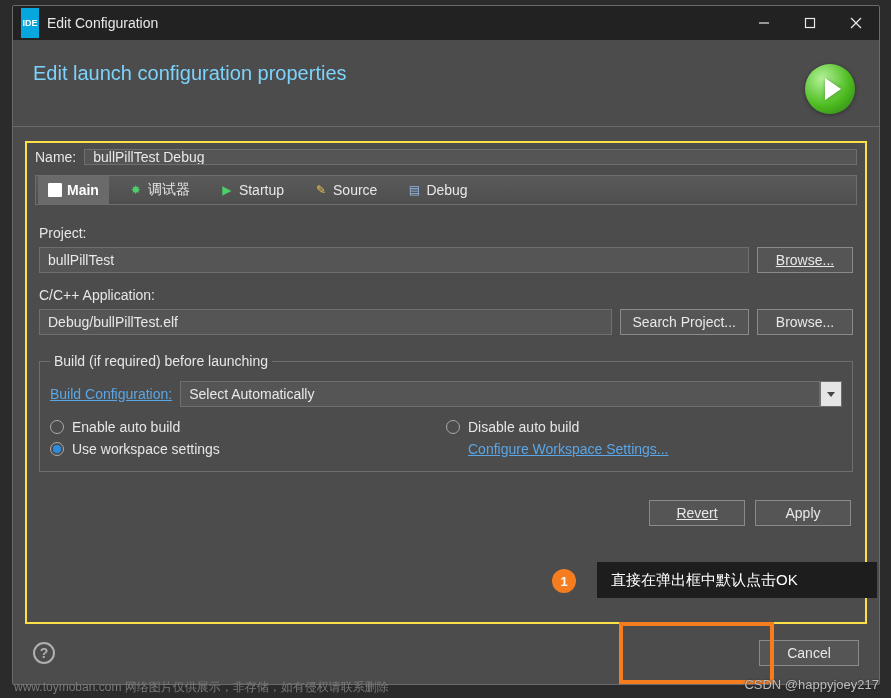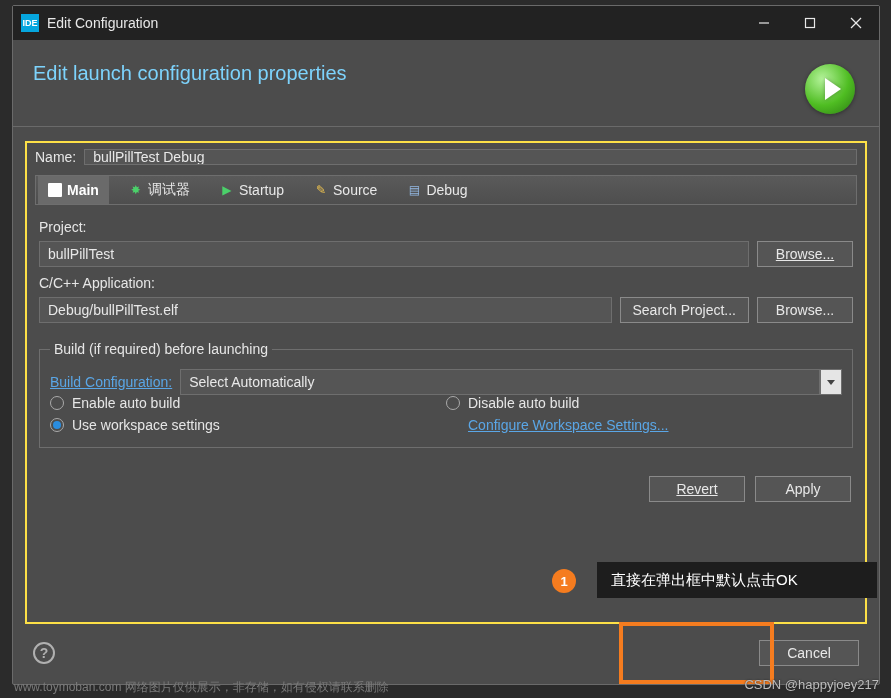--- a/index.html
+++ b/index.html
@@ -25,21 +25,21 @@
 
     
     .titlebar {
       height: 34px;
       background: #222222;
       display: flex; align-items: center;
       color: #e8e8e8;
       font-size: 14px;
     }
     .titlebar .app-icon {
-      width: 18px; height: 18px;
+      width: 18px; height: 30px;
       margin: 0 8px;
       background: #06a6de;
       display: flex; align-items: center; justify-content: center;
       font-size: 9px; font-weight: bold; color: #fff;
     }
     .titlebar .title-text { flex: 1; }
     .winbtn {
       width: 46px; height: 34px;
       display: flex; align-items: center; justify-content: center;
       color: #e8e8e8;
@@ -138,21 +138,21 @@
     .ticon-common{ color:#93b8e3; }
 
     
     .tab-content {
       padding: 12px 4px 4px 4px;
       display: flex; flex-direction: column;
       gap: 6px;
       font-size: 14px;
       color: #e6e6e6;
     }
-    .field-label { margin-top: 2px; }
+    .field-label { margin-top: 8px; }
     .input-row {
       display: flex; gap: 8px; align-items: center;
     }
     .text-field {
       background: #555555;
       border: 1px solid #6e6e6e;
       color: #e8e8e8;
       height: 26px;
       padding: 0 8px;
       font-size: 14px;
@@ -208,21 +208,21 @@
       width:0;height:0;
       border-left: 4px solid transparent;
       border-right: 4px solid transparent;
       border-top: 5px solid #444;
     }
 
     .radio-grid {
       display: grid;
       grid-template-columns: 1fr 1fr;
       row-gap: 6px;
-      margin-top: 0;
+      margin-top: 12px;
       align-items: center;
     }
     .radio-item {
       display: flex; align-items: center; gap: 8px;
       font-size: 14px; color: #e6e6e6;
     }
     .radio {
       width: 14px; height: 14px;
       border: 1px solid #aaa;
       border-radius: 50%;

